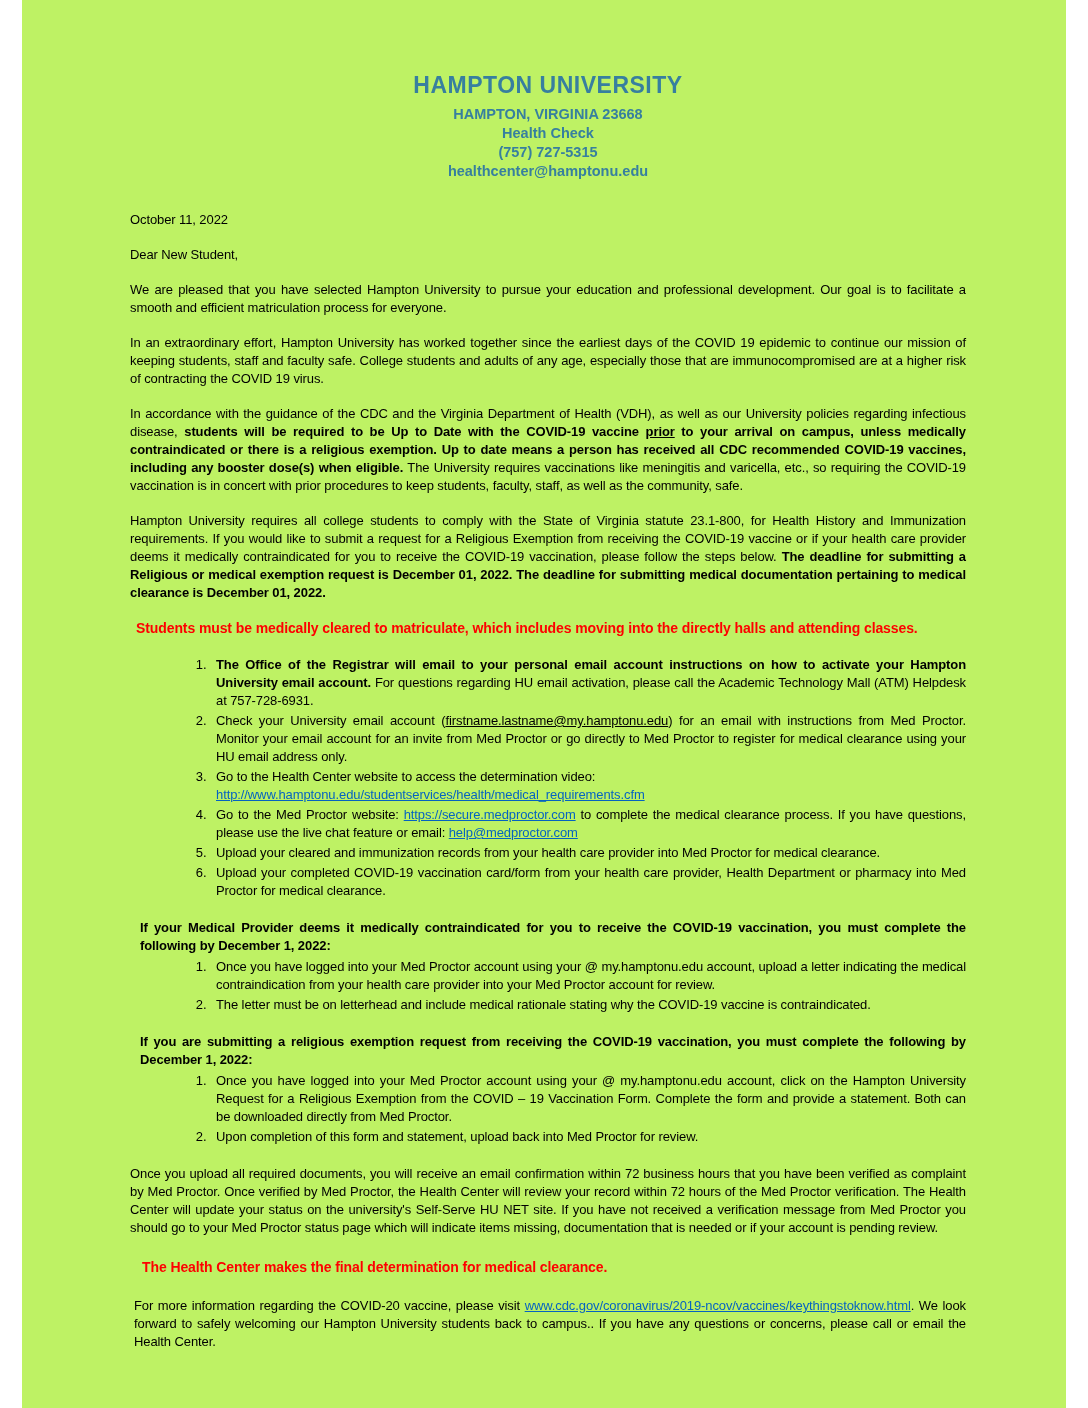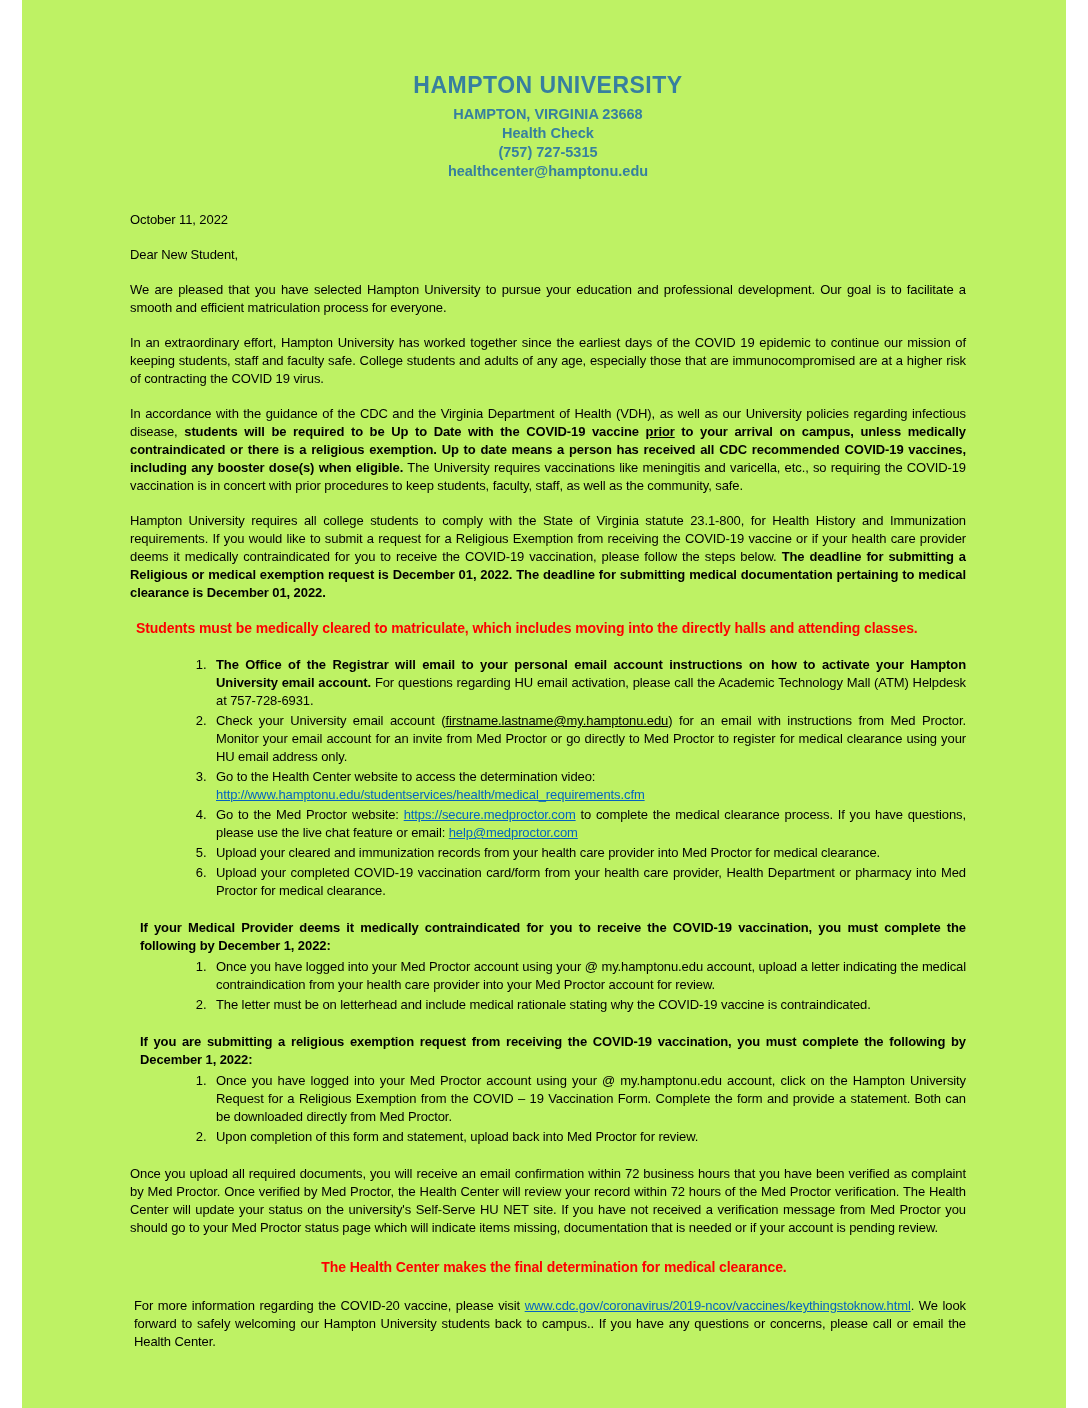--- a/index.html
+++ b/index.html
@@ -53,21 +53,21 @@
     text-decoration: underline;
     cursor: pointer;
   }
 
   .red-banner {
     color: #fe0000;
     font-weight: 700;
     font-size: 14px;
     margin: 0 0 19px 6px;
   }
-  .red-banner.second { margin: 21px 0 21px 12px; text-align: center; }
+  .red-banner.second { margin: 21px 0 21px 12px; }
 
   .steps-heading {
     font-weight: 700;
     margin-left: 10px;
     margin-bottom: 2px;
   }
   ol.num-list {
     margin: 0 0 17px 0;
     padding-left: 80px;
   }

